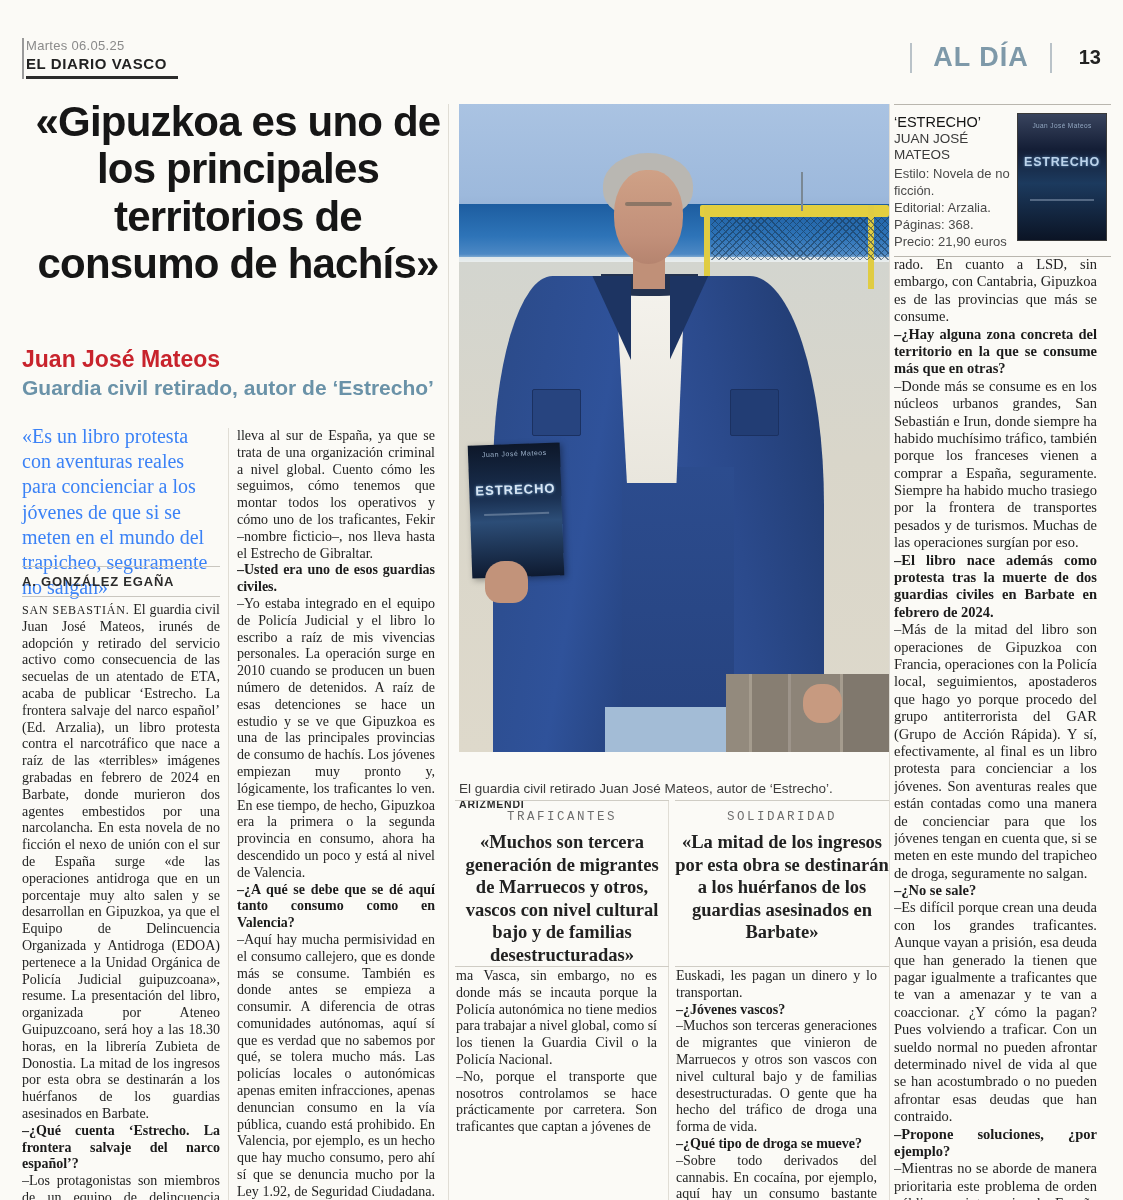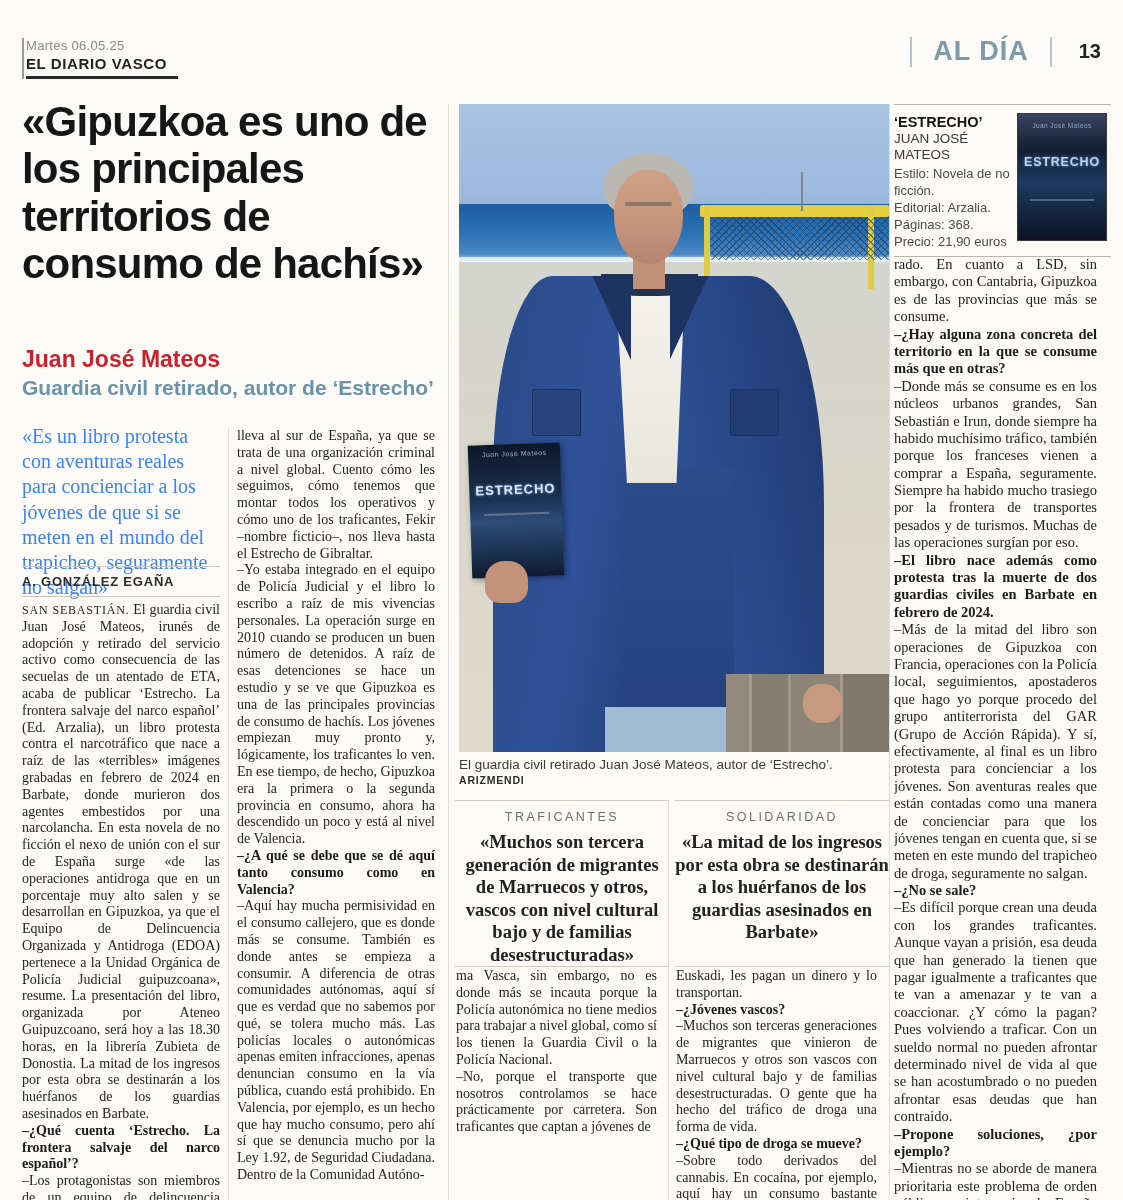--- a/index.html
+++ b/index.html
@@ -4,27 +4,27 @@
 <style>
   html,body{margin:0;padding:0;}
   body{background:#e8e8e8;font-family:"Liberation Serif",serif;}
   .page{position:relative;width:1123px;height:1200px;background:#fbfaf6;margin:0 auto;overflow:hidden;color:#232323;}
 
   
   .mast-left{position:absolute;left:22px;top:38px;border-left:2px solid #9a9a9a;padding-left:2px;font-family:"Liberation Sans",sans-serif;}
   .mast-date{font-size:13px;color:#8a8a8a;letter-spacing:.3px;}
   .mast-paper{font-size:15px;font-weight:bold;color:#222;letter-spacing:.6px;margin-top:2px;}
   .mast-paper-rule{width:152px;height:3px;background:#2b2b2b;margin-top:4px;}
-  .mast-right{position:absolute;right:22px;top:36px;display:flex;align-items:center;gap:21px;font-family:"Liberation Sans",sans-serif;}
+  .mast-right{position:absolute;right:22px;top:42px;display:flex;align-items:center;gap:21px;font-family:"Liberation Sans",sans-serif;}
   .mast-bar{width:2px;height:30px;background:#b9c2c8;}
   .section-label{font-size:27px;font-weight:bold;color:#7e99a9;letter-spacing:1px;}
   .page-number{font-size:20px;font-weight:bold;color:#222;margin-left:6px;}
 
   
-  .headline{position:absolute;left:22px;top:98px;width:432px;font-family:"Liberation Sans",sans-serif;font-weight:bold;font-size:42px;line-height:1.13;letter-spacing:-.8px;color:#161616;}
+  .headline{position:absolute;left:22px;top:98px;width:432px;font-family:"Liberation Sans",sans-serif;font-weight:bold;font-size:42px;line-height:1.13;letter-spacing:-.8px;color:#161616;text-align:center;}
   .author-name{position:absolute;left:22px;top:346px;font-family:"Liberation Sans",sans-serif;font-weight:bold;font-size:23px;color:#c8232c;}
   .author-role{position:absolute;left:22px;top:376px;font-family:"Liberation Sans",sans-serif;font-weight:bold;font-size:21px;color:#6a92a8;}
 
   
   .pull-quote{position:absolute;left:22px;top:424px;width:198px;font-size:20px;line-height:1.26;color:#3b82f6;}
   .byline{position:absolute;left:22px;top:566px;width:198px;border-top:1px solid #c9c6bf;border-bottom:1px solid #c9c6bf;padding:7px 0;font-family:"Liberation Sans",sans-serif;font-weight:bold;font-size:13px;letter-spacing:.8px;color:#2b2b2b;}
 
   .col{position:absolute;overflow:hidden;font-size:14px;line-height:1.2;text-align:justify;hyphens:auto;}
   .col .para{margin:0;}
   .col .para.q{font-weight:bold;color:#1b1b1b;}
@@ -68,34 +68,34 @@
   .pocket-r{left:63%;top:44%;width:11%;height:7%;background:#223d74;border:1px solid #1b3161;border-radius:2px;}
   .jeans{left:34%;top:93%;width:32%;height:7%;background:#a3bcd6;}
   .plank{left:62%;top:88%;width:38%;height:12%;background:linear-gradient(90deg,#938a7d 0 14%,#a59c8e 14% 16%,#877e72 16% 38%,#9d948a 38% 40%,#8d8478 40% 70%,#a59c8e 70% 72%,#80786d 72% 100%);}
   .hand-r{left:80%;top:89.5%;width:9%;height:6%;background:#c79a80;border-radius:45%;}
   .book{left:2.5%;top:52.5%;width:21.5%;height:20.5%;background:linear-gradient(180deg,#0d1729 0%,#1b3254 42%,#2c4d77 58%,#0e1a30 100%);transform:rotate(-2deg);box-shadow:2px 2px 6px rgba(0,0,0,.35);display:flex;flex-direction:column;align-items:center;}
   .book-author{position:static;margin-top:7%;font-family:"Liberation Sans",sans-serif;font-size:7px;color:#9db2cb;letter-spacing:.5px;white-space:nowrap;}
   .book-title{position:static;margin-top:26%;font-family:"Liberation Sans",sans-serif;font-weight:bold;font-size:13px;letter-spacing:1px;color:#d7e6f4;text-shadow:0 0 3px #6f9cc9;}
   .book-sub{position:static;margin-top:18%;width:70%;height:2px;background:#7e92ab;opacity:.6;}
   .hand-l{left:6%;top:70.5%;width:10%;height:6.5%;background:#c2937a;border-radius:45% 45% 35% 35%;}
 
-  .caption{position:absolute;left:459px;top:757px;width:430px;font-family:"Liberation Sans",sans-serif;font-size:13.5px;color:#3c3c3c;}
+  .caption{position:absolute;left:459px;top:781px;width:430px;font-family:"Liberation Sans",sans-serif;font-size:13.5px;color:#3c3c3c;}
   .caption .credit{font-size:10.5px;font-weight:bold;letter-spacing:.8px;color:#2c2c2c;}
 
   
   .qbox{position:absolute;top:800px;width:214px;height:156px;border-top:1px solid #cfccc4;border-bottom:1px solid #cfccc4;padding-top:9px;text-align:center;}
   .qbox1{left:455px;}
   .qbox2{left:675px;}
-  .kicker{font-family:Liberation Sans, sans-serif;font-size:12.5px;letter-spacing:2.5px;color:#6e6e6e;text-align:center;}
+  .kicker{font-family:Liberation Mono, monospace;font-size:12.5px;letter-spacing:2.5px;color:#6e6e6e;text-align:center;}
   .qtext{margin-top:7px;font-size:18.5px;line-height:1.22;font-weight:bold;color:#222;}
 
   
   .bookbox{position:absolute;left:894px;top:104px;width:217px;height:142px;border-top:1px solid #b9b6ae;border-bottom:1px solid #b9b6ae;padding-top:9px;display:flex;font-family:"Liberation Sans",sans-serif;}
   .bookinfo{width:124px;}
-  .bi-title{font-size:14.5px;font-weight:bold;color:#141414;}
+  .bi-title{font-size:14.5px;font-weight:normal;color:#141414;}
   .bi-author{font-size:13.5px;color:#3a3a3a;line-height:1.15;margin-top:1px;}
   .bi-details{margin-top:4px;font-size:13px;color:#4a4a4a;line-height:1.3;}
   .cover{width:88px;height:126px;background:linear-gradient(180deg,#39445e 0%,#141e36 28%,#1c3a5e 55%,#0b1425 100%);display:flex;flex-direction:column;align-items:center;box-shadow:0 0 0 1px #3a3a3a;}
   .cover-author{margin-top:8px;font-size:6.5px;color:#93a8c2;letter-spacing:.4px;white-space:nowrap;}
   .cover-title{margin-top:26px;font-weight:bold;font-size:12.5px;letter-spacing:.8px;color:#bcd3ea;text-shadow:0 0 3px #5d8ab8;}
   .cover-line{margin-top:30px;width:72%;height:2px;background:#8699b0;opacity:.55;}
 </style>
 </head>
 <body>
 
@@ -120,20 +120,21 @@
   <div class="pull-quote">«Es un libro protesta con aventuras reales para concienciar a los jóvenes de que si se meten en el mundo del trapicheo, seguramente no salgan»</div>
   <div class="byline">A. GONZÁLEZ EGAÑA</div>
 
   <div class="col col1">
       <p class="para"><span class="smallcaps">SAN SEBASTIÁN.</span> El guardia civil Juan José Mateos, irunés de adopción y retirado del servicio activo como consecuencia de las secuelas de un atentado de ETA, acaba de publicar ‘Estrecho. La frontera salvaje del narco español’ (Ed. Arzalia), un libro protesta contra el narcotráfico que nace a raíz de las «terribles» imágenes grabadas en febrero de 2024 en Barbate, donde murieron dos agentes embestidos por una narcolancha. En esta novela de no ficción el nexo de unión con el sur de España surge «de las operaciones antidroga que en un porcentaje muy alto salen y se desarrollan en Gipuzkoa, ya que el Equipo de Delincuencia Organizada y Antidroga (EDOA) pertenece a la Unidad Orgánica de Policía Judicial guipuzcoana», resume. La presentación del libro, organizada por Ateneo Guipuzcoano, será hoy a las 18.30 horas, en la librería Zubieta de Donostia. La mitad de los ingresos por esta obra se destinarán a los huérfanos de los guardias asesinados en Barbate.</p>
       <p class="para q">–¿Qué cuenta ‘Estrecho. La frontera salvaje del narco español’?</p>
       <p class="para">–Los protagonistas son miembros de un equipo de delincuencia organizada antidroga de Gipuzkoa que persiguen a varios traficantes de Azkoitia y esa investigación nos</p>
     </div>
   <div class="col col2">
       <p class="para">lleva al sur de España, ya que se trata de una organización criminal a nivel global. Cuento cómo les seguimos, cómo tenemos que montar todos los operativos y cómo uno de los traficantes, Fekir –nombre ficticio–, nos lleva hasta el Estrecho de Gibraltar.</p>
+      <p class="para q">–Usted era uno de esos guardias civiles.</p>
       <p class="para">–Yo estaba integrado en el equipo de Policía Judicial y el libro lo escribo a raíz de mis vivencias personales. La operación surge en 2010 cuando se producen un buen número de detenidos. A raíz de esas detenciones se hace un estudio y se ve que Gipuzkoa es una de las principales provincias de consumo de hachís. Los jóvenes empiezan muy pronto y, lógicamente, los traficantes lo ven. En ese tiempo, de hecho, Gipuzkoa era la primera o la segunda provincia en consumo, ahora ha descendido un poco y está al nivel de Valencia.</p>
       <p class="para q">–¿A qué se debe que se dé aquí tanto consumo como en Valencia?</p>
       <p class="para">–Aquí hay mucha permisividad en el consumo callejero, que es donde más se consume. También es donde antes se empieza a consumir. A diferencia de otras comunidades autónomas, aquí sí que es verdad que no sabemos por qué, se tolera mucho más. Las policías locales o autonómicas apenas emiten infracciones, apenas denuncian consumo en la vía pública, cuando está prohibido. En Valencia, por ejemplo, es un hecho que hay mucho consumo, pero ahí sí que se denuncia mucho por la Ley 1.92, de Seguridad Ciudadana. Dentro de la Comunidad Autóno-</p>
     </div>
   <div class="col col3">
       <p class="para">ma Vasca, sin embargo, no es donde más se incauta porque la Policía autonómica no tiene medios para trabajar a nivel global, como sí los tienen la Guardia Civil o la Policía Nacional.</p>
       <p class="para">–No, porque el transporte que nosotros controlamos se hace prácticamente por carretera. Son traficantes que captan a jóvenes de</p>
     </div>
   <div class="col col4">
       <p class="para">Euskadi, les pagan un dinero y lo transportan.</p>

